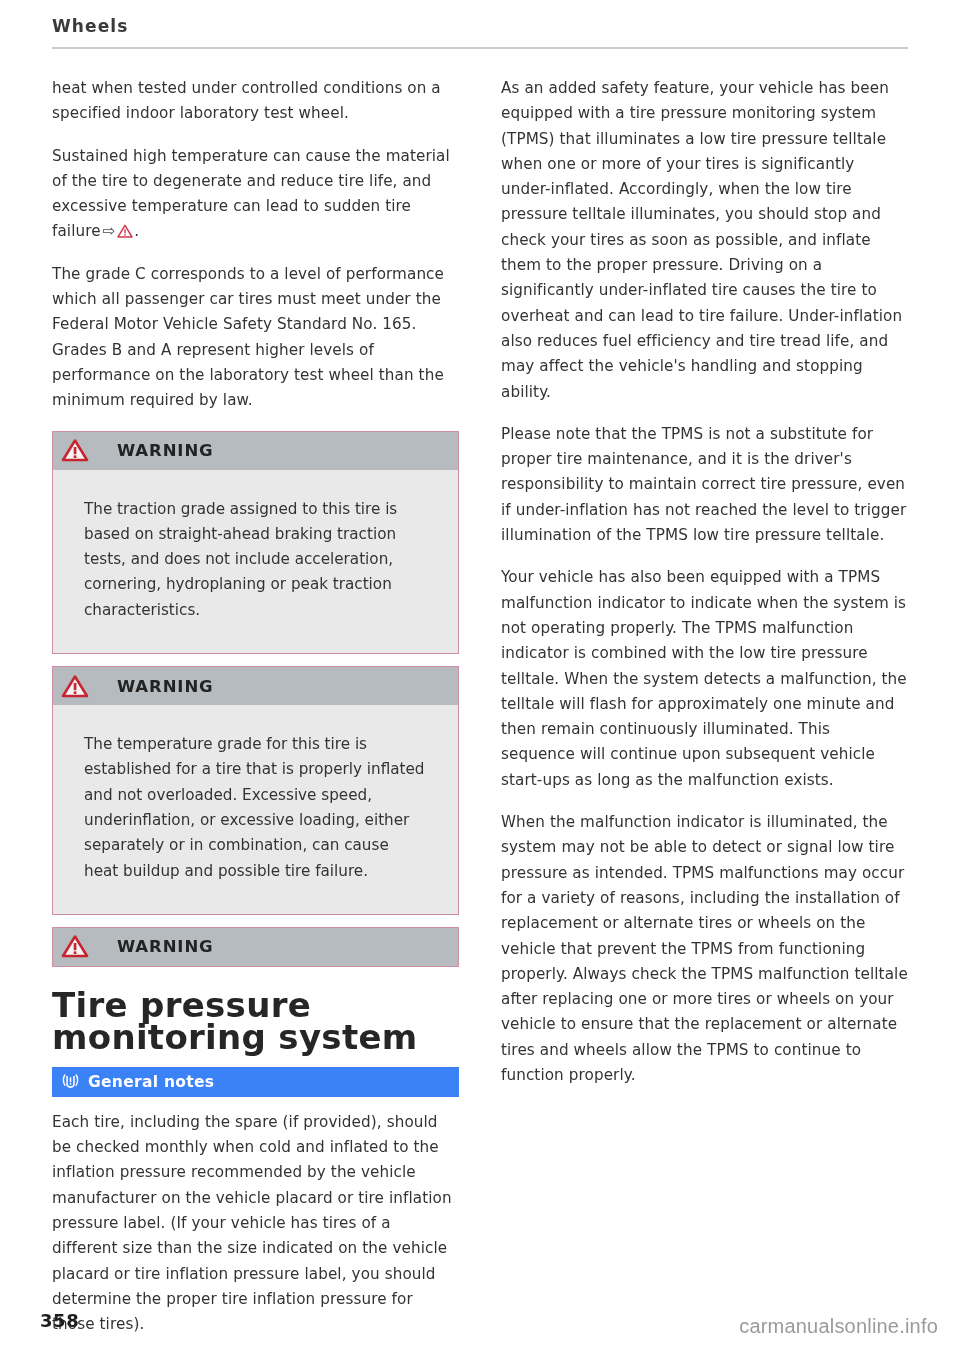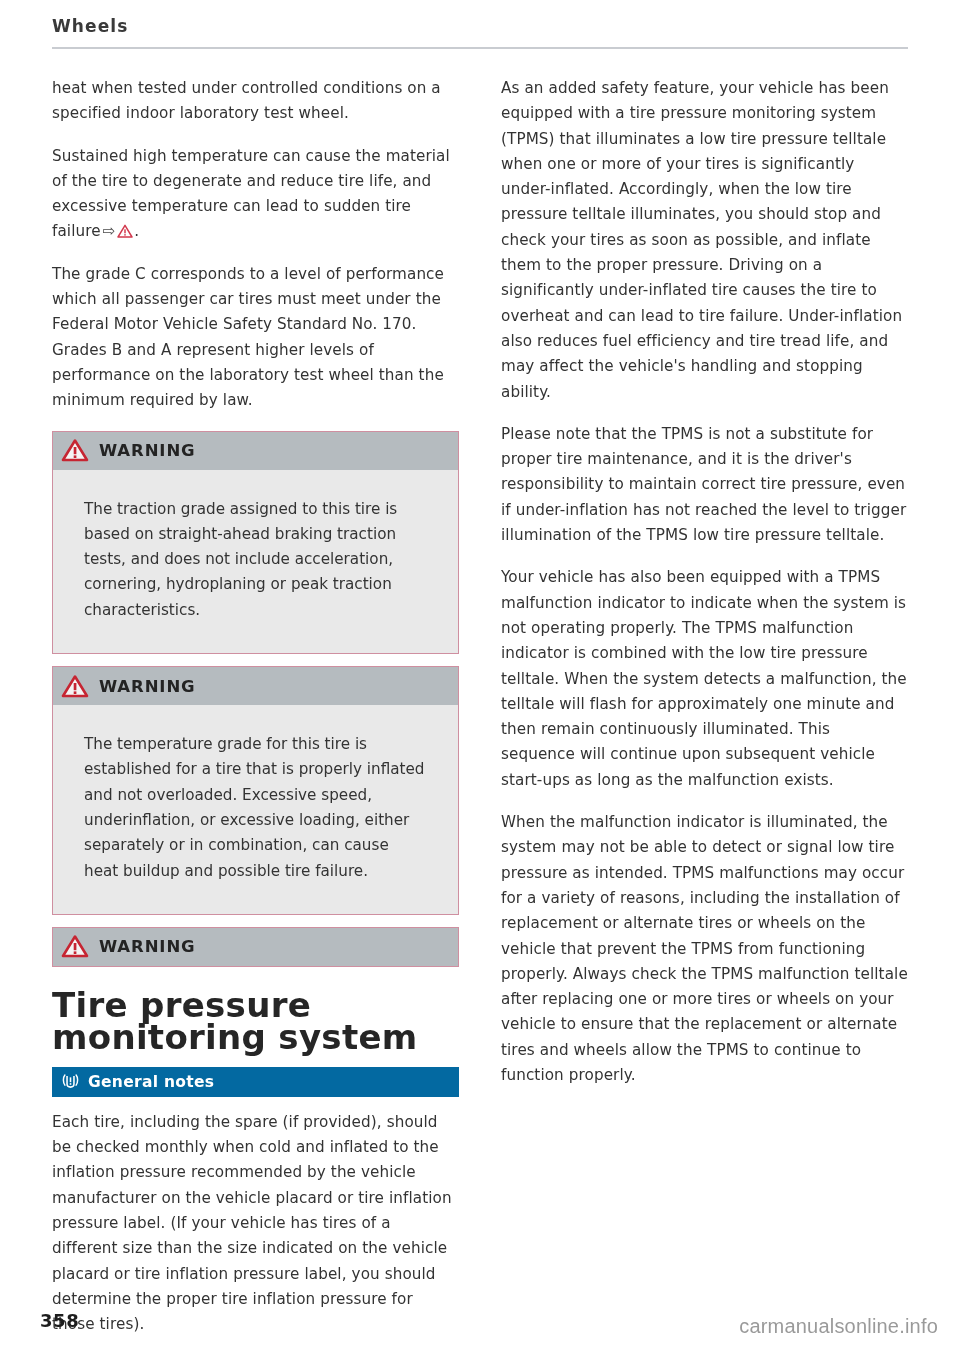--- a/index.html
+++ b/index.html
@@ -77,21 +77,21 @@
     border: 1.5px solid #cf8fa0;
     margin: 0 0 12px 0;
     background: #e9e9e9;
   }
   .warning-head {
     background: #b5bbbf;
     height: 38px;
     display: flex;
     align-items: center;
     padding: 0 0 0 8px;
-    gap: 10px;
+    gap: 28px;
   }
   .warning-head .tri {
     width: 28px;
     height: 25px;
     flex: 0 0 auto;
   }
   .warning-head .wlabel {
     font-size: 16.5px;
     font-weight: 700;
     letter-spacing: 0.9px;
@@ -113,21 +113,21 @@
     margin: 22px 0 14px 0;
     font-size: 34px;
     font-weight: 700;
     line-height: 32px;
     letter-spacing: 0.3px;
     color: #262626;
   }
 
   
   .notes-bar {
-    background: #0369a1;
+    background: #3b82f6;
     height: 30px;
     display: flex;
     align-items: center;
     padding: 0 0 0 8px;
     gap: 7px;
     margin: 0 0 13px 0;
     text-align: center;
   }
   .notes-bar .tpms-icon {
     width: 21px;
@@ -174,21 +174,21 @@
   <div class="col">
 
     <p class="body">heat when tested under controlled conditions on a specified indoor laboratory test wheel.</p>
 
     <p class="body"><span>Sustained high temperature can cause the material of the tire to degenerate and reduce tire life, and excessive temperature can lead to sudden tire failure</span><span class="ref-arrow">⇨</span><span class="tri-inline"><svg viewBox="0 0 24 21" width="16" height="14">
             <path d="M12 2 L22.5 19.5 L1.5 19.5 Z" fill="#ffffff" stroke="#d23a4e" stroke-width="2.2" stroke-linejoin="round"></path>
             <rect x="10.9" y="8" width="2.2" height="6" fill="#d23a4e"></rect>
             <rect x="10.9" y="15.2" width="2.2" height="2.2" fill="#d23a4e"></rect>
           </svg></span><span>.</span></p>
 
-    <p class="body">The grade C corresponds to a level of performance which all passenger car tires must meet under the Federal Motor Vehicle Safety Standard No. 170. Grades B and A represent higher levels of performance on the laboratory test wheel than the minimum required by law.</p>
+    <p class="body">The grade C corresponds to a level of performance which all passenger car tires must meet under the Federal Motor Vehicle Safety Standard No. 165. Grades B and A represent higher levels of performance on the laboratory test wheel than the minimum required by law.</p>
 
     <div class="warning-box">
       <div class="warning-head">
         <span class="tri">
           <svg viewBox="0 0 28 25" width="28" height="25">
               <path d="M14 2.5 L26 22 L2 22 Z" fill="#f4f4f4" stroke="#c62532" stroke-width="2.6" stroke-linejoin="round"></path>
               <rect x="12.7" y="9" width="2.7" height="7.2" fill="#c62532"></rect>
               <rect x="12.7" y="17.4" width="2.7" height="2.6" fill="#c62532"></rect>
             </svg>
         </span>

